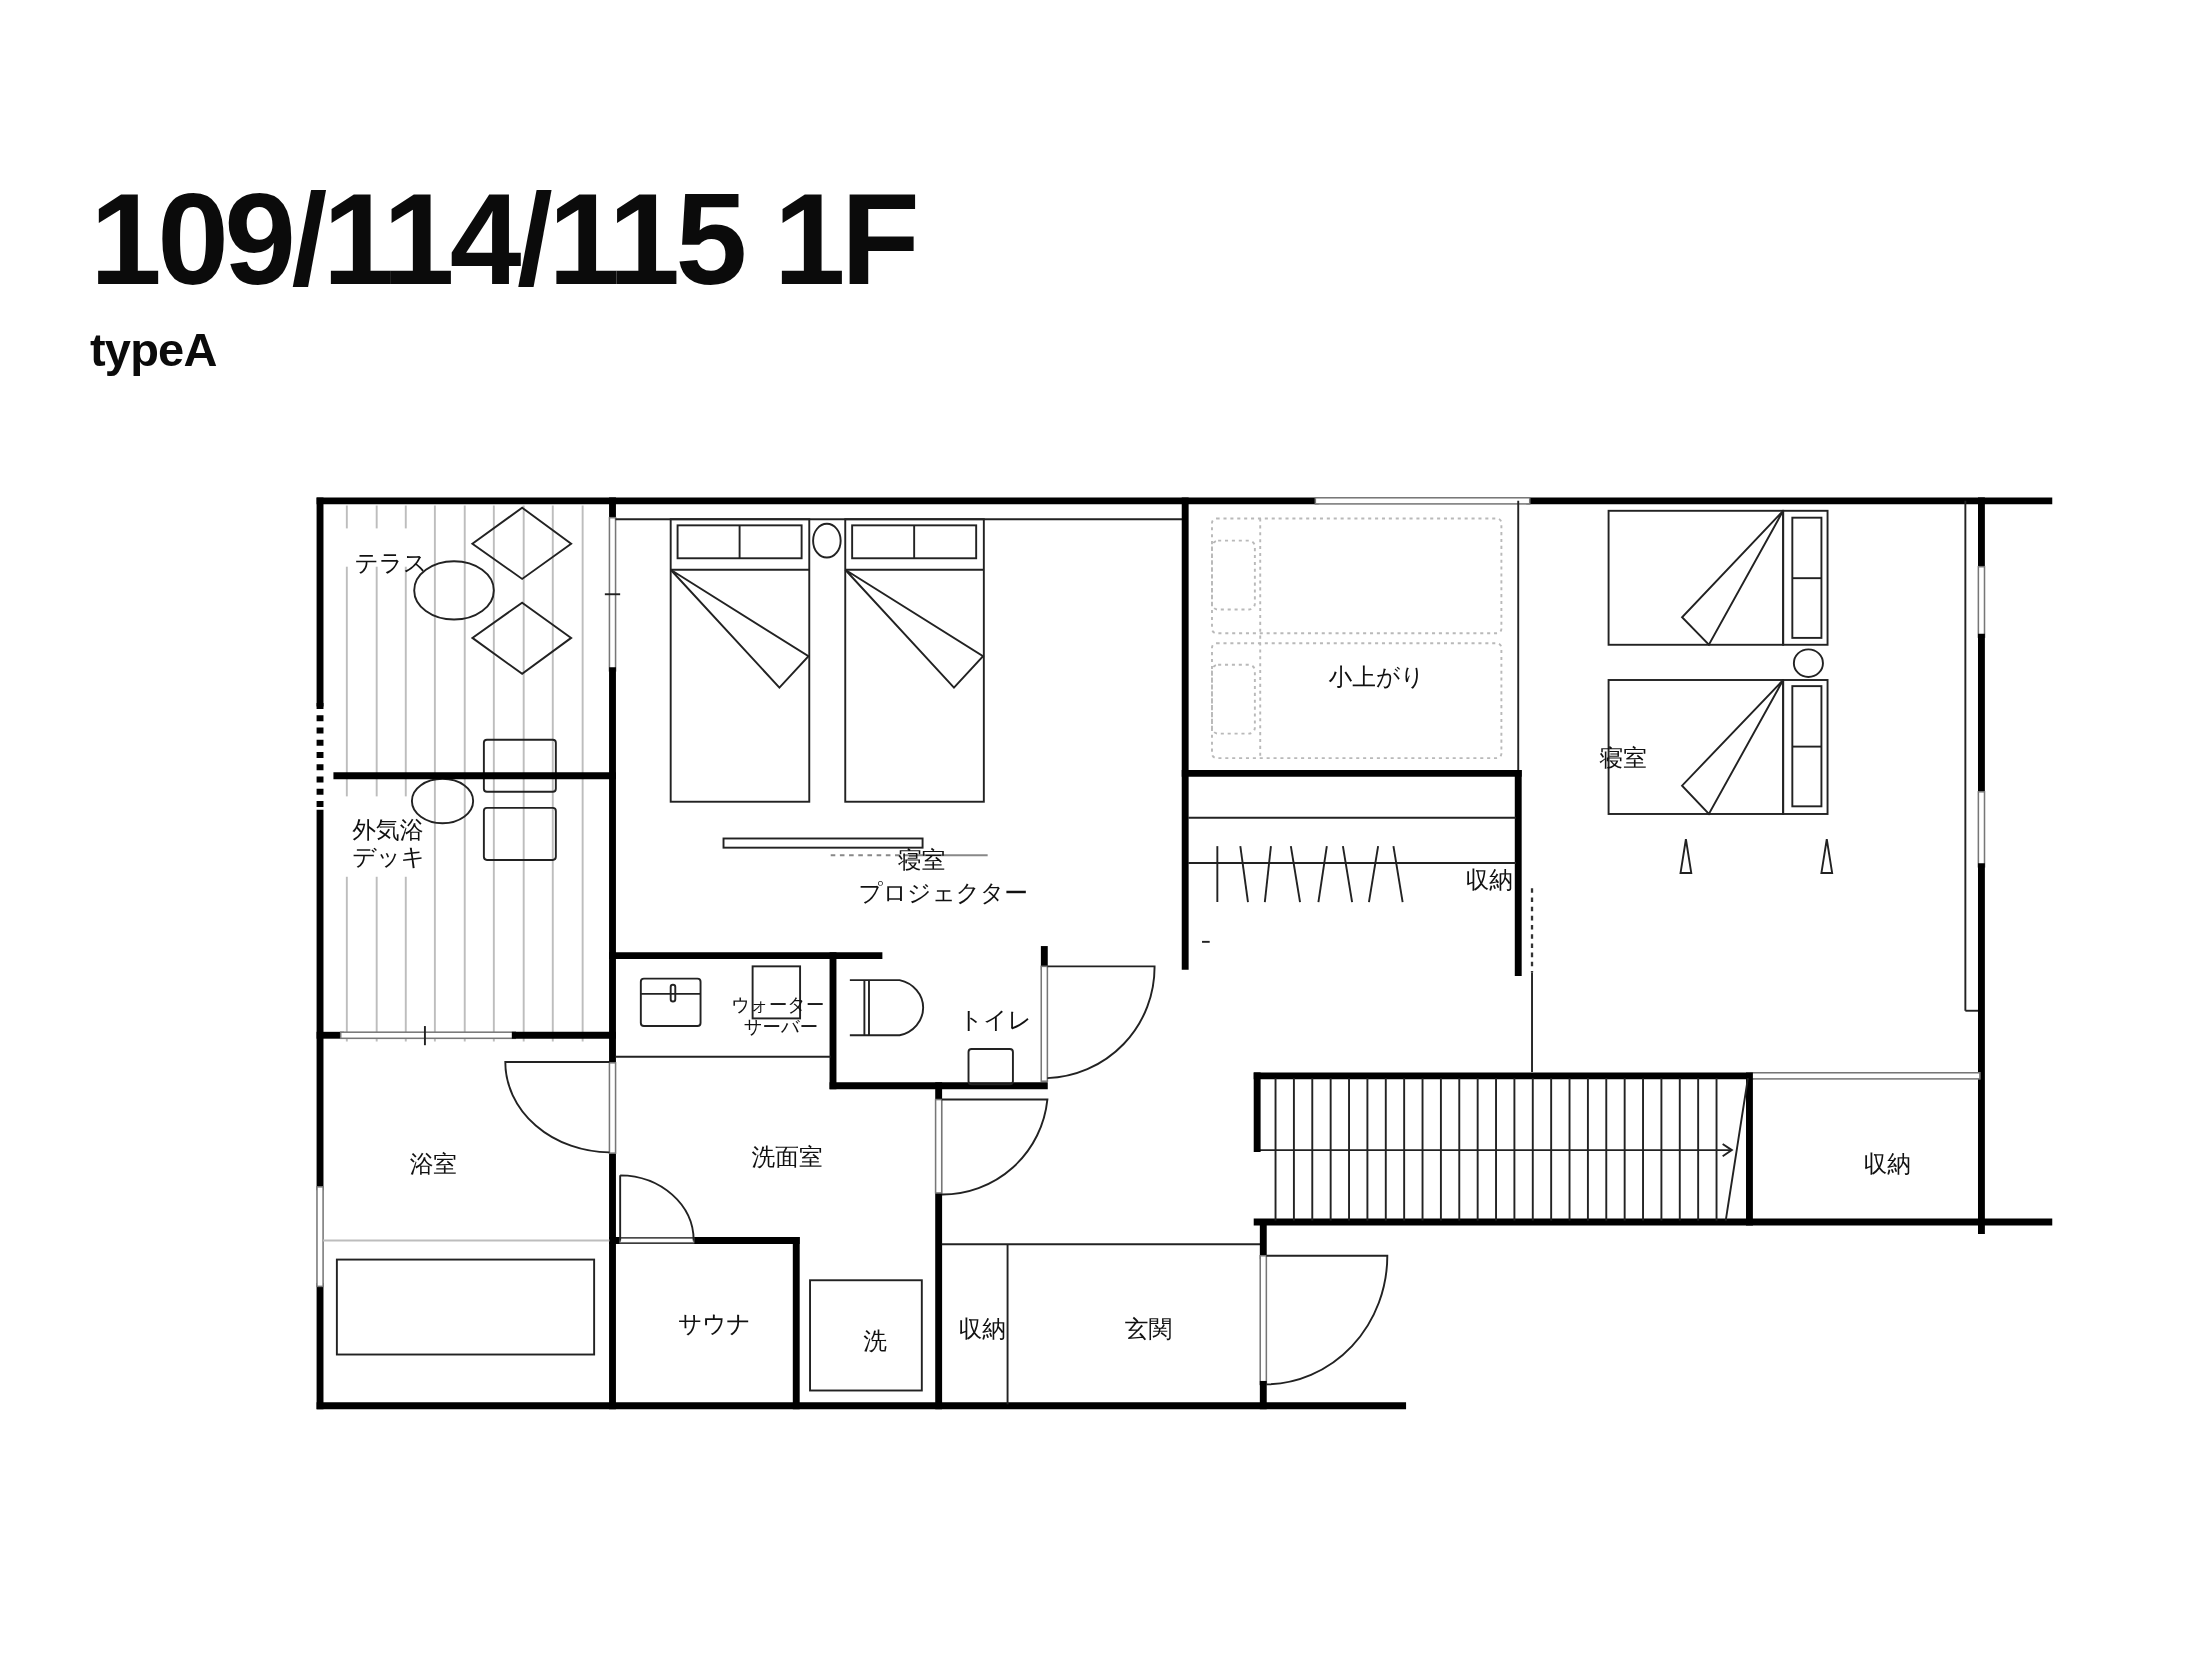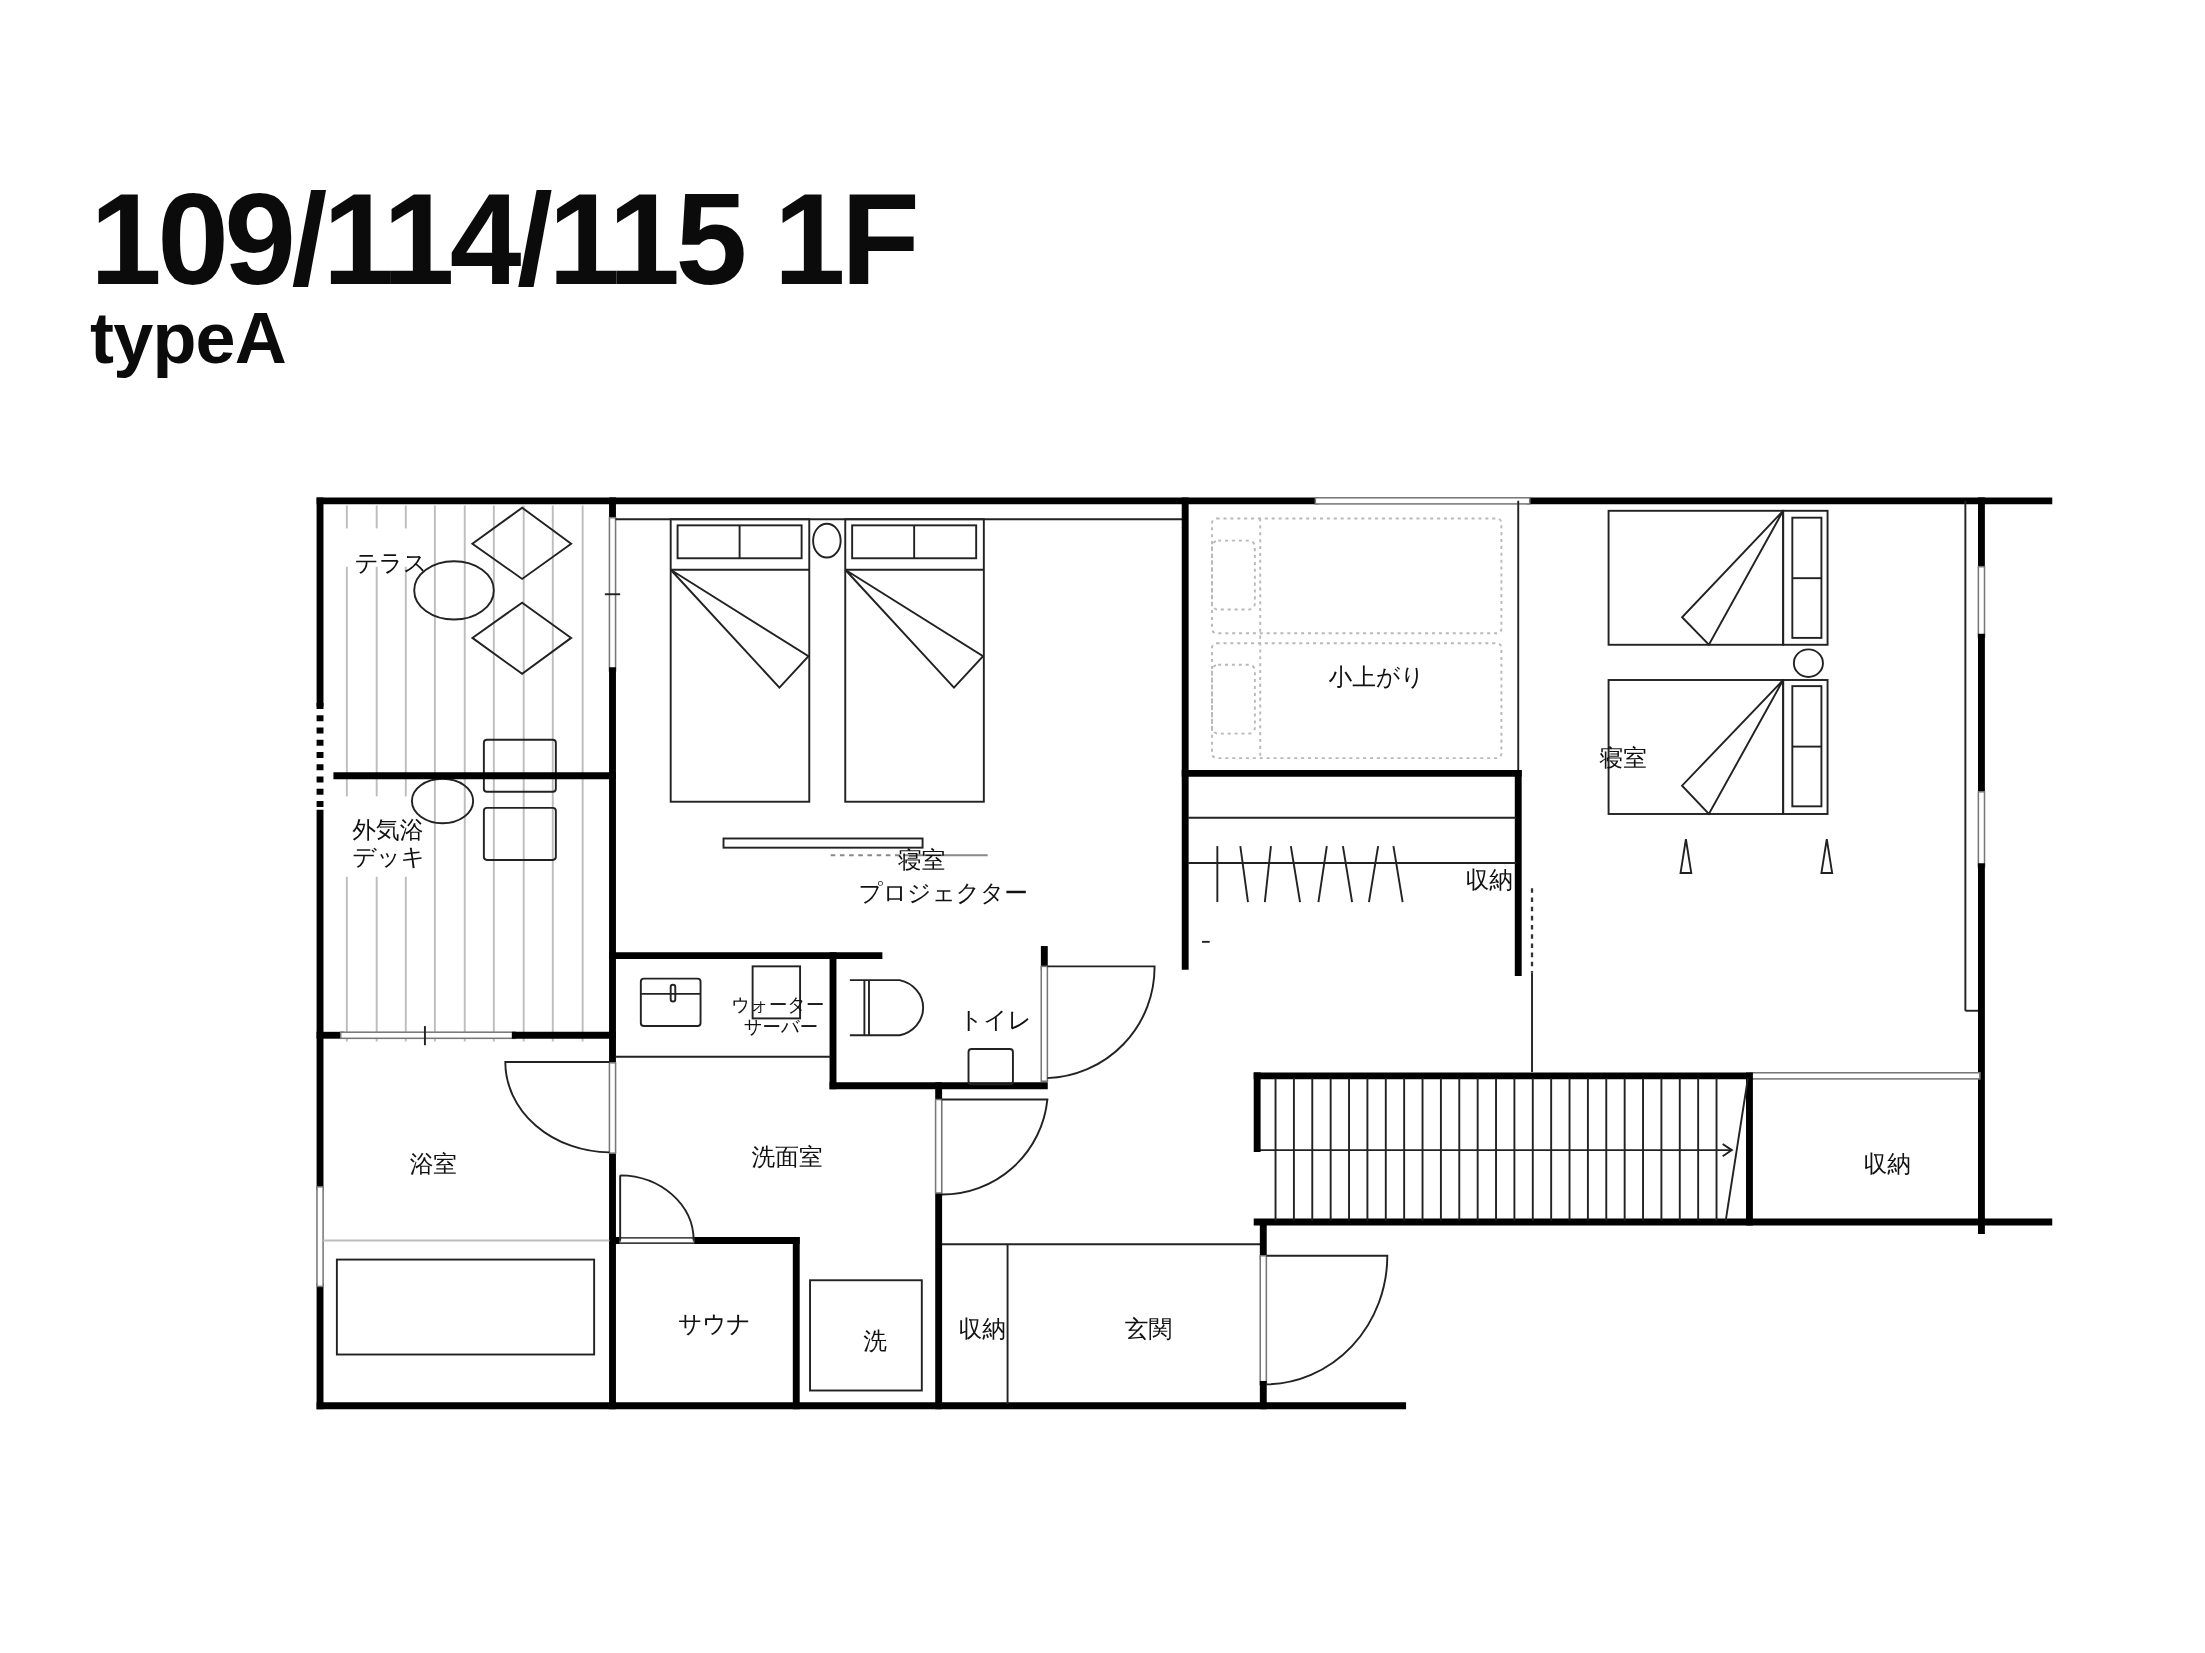--- a/index.html
+++ b/index.html
@@ -1,18 +1,18 @@
 <!DOCTYPE html>
 <html style="font-size:12.3px"><head>
 <meta charset="utf-8">
 <style>
   html, body { margin:0; padding:0; background:#ffffff; }
   body { width:2205px; height:1654px; position:relative; overflow:hidden; font-family:"DejaVu Sans", sans-serif; color:#111; }
   .title { position:absolute; left:90px; top:175px; font-family:"Liberation Sans", "DejaVu Sans", sans-serif; font-weight:700; font-size:129px; letter-spacing:-4.6px; line-height:1; color:#0b0b0b; }
-  .subtitle { position:absolute; left:90px; top:302px; font-family:"Liberation Sans", "DejaVu Sans", sans-serif; font-weight:700; font-size:72px; letter-spacing:-0.8px; line-height:1; color:#0b0b0b; }
+  .subtitle { position:absolute; left:90px; top:326px; font-family:"Liberation Sans", "DejaVu Sans", sans-serif; font-weight:700; font-size:47px; letter-spacing:-0.8px; line-height:1; color:#0b0b0b; }
   svg { position:absolute; left:0; top:0; }
   .lbl { font-family:"DejaVu Sans", sans-serif; font-size:31px; fill:#111; }
   .lbl-sm { font-family:"DejaVu Sans", sans-serif; font-size:24px; fill:#111; }
   .wall { stroke:#000; stroke-width:9; fill:none; stroke-linecap:square; }
   .thin { stroke:#222; stroke-width:2.5; fill:none; }
   .gray { stroke:#bdbdbd; stroke-width:2.5; fill:none; }
   .dot { stroke:#b9b9b9; stroke-width:2.5; fill:none; stroke-dasharray:4 5; }
   .win { stroke:#777; stroke-width:2; fill:#fff; }
 </style>
 </head>

